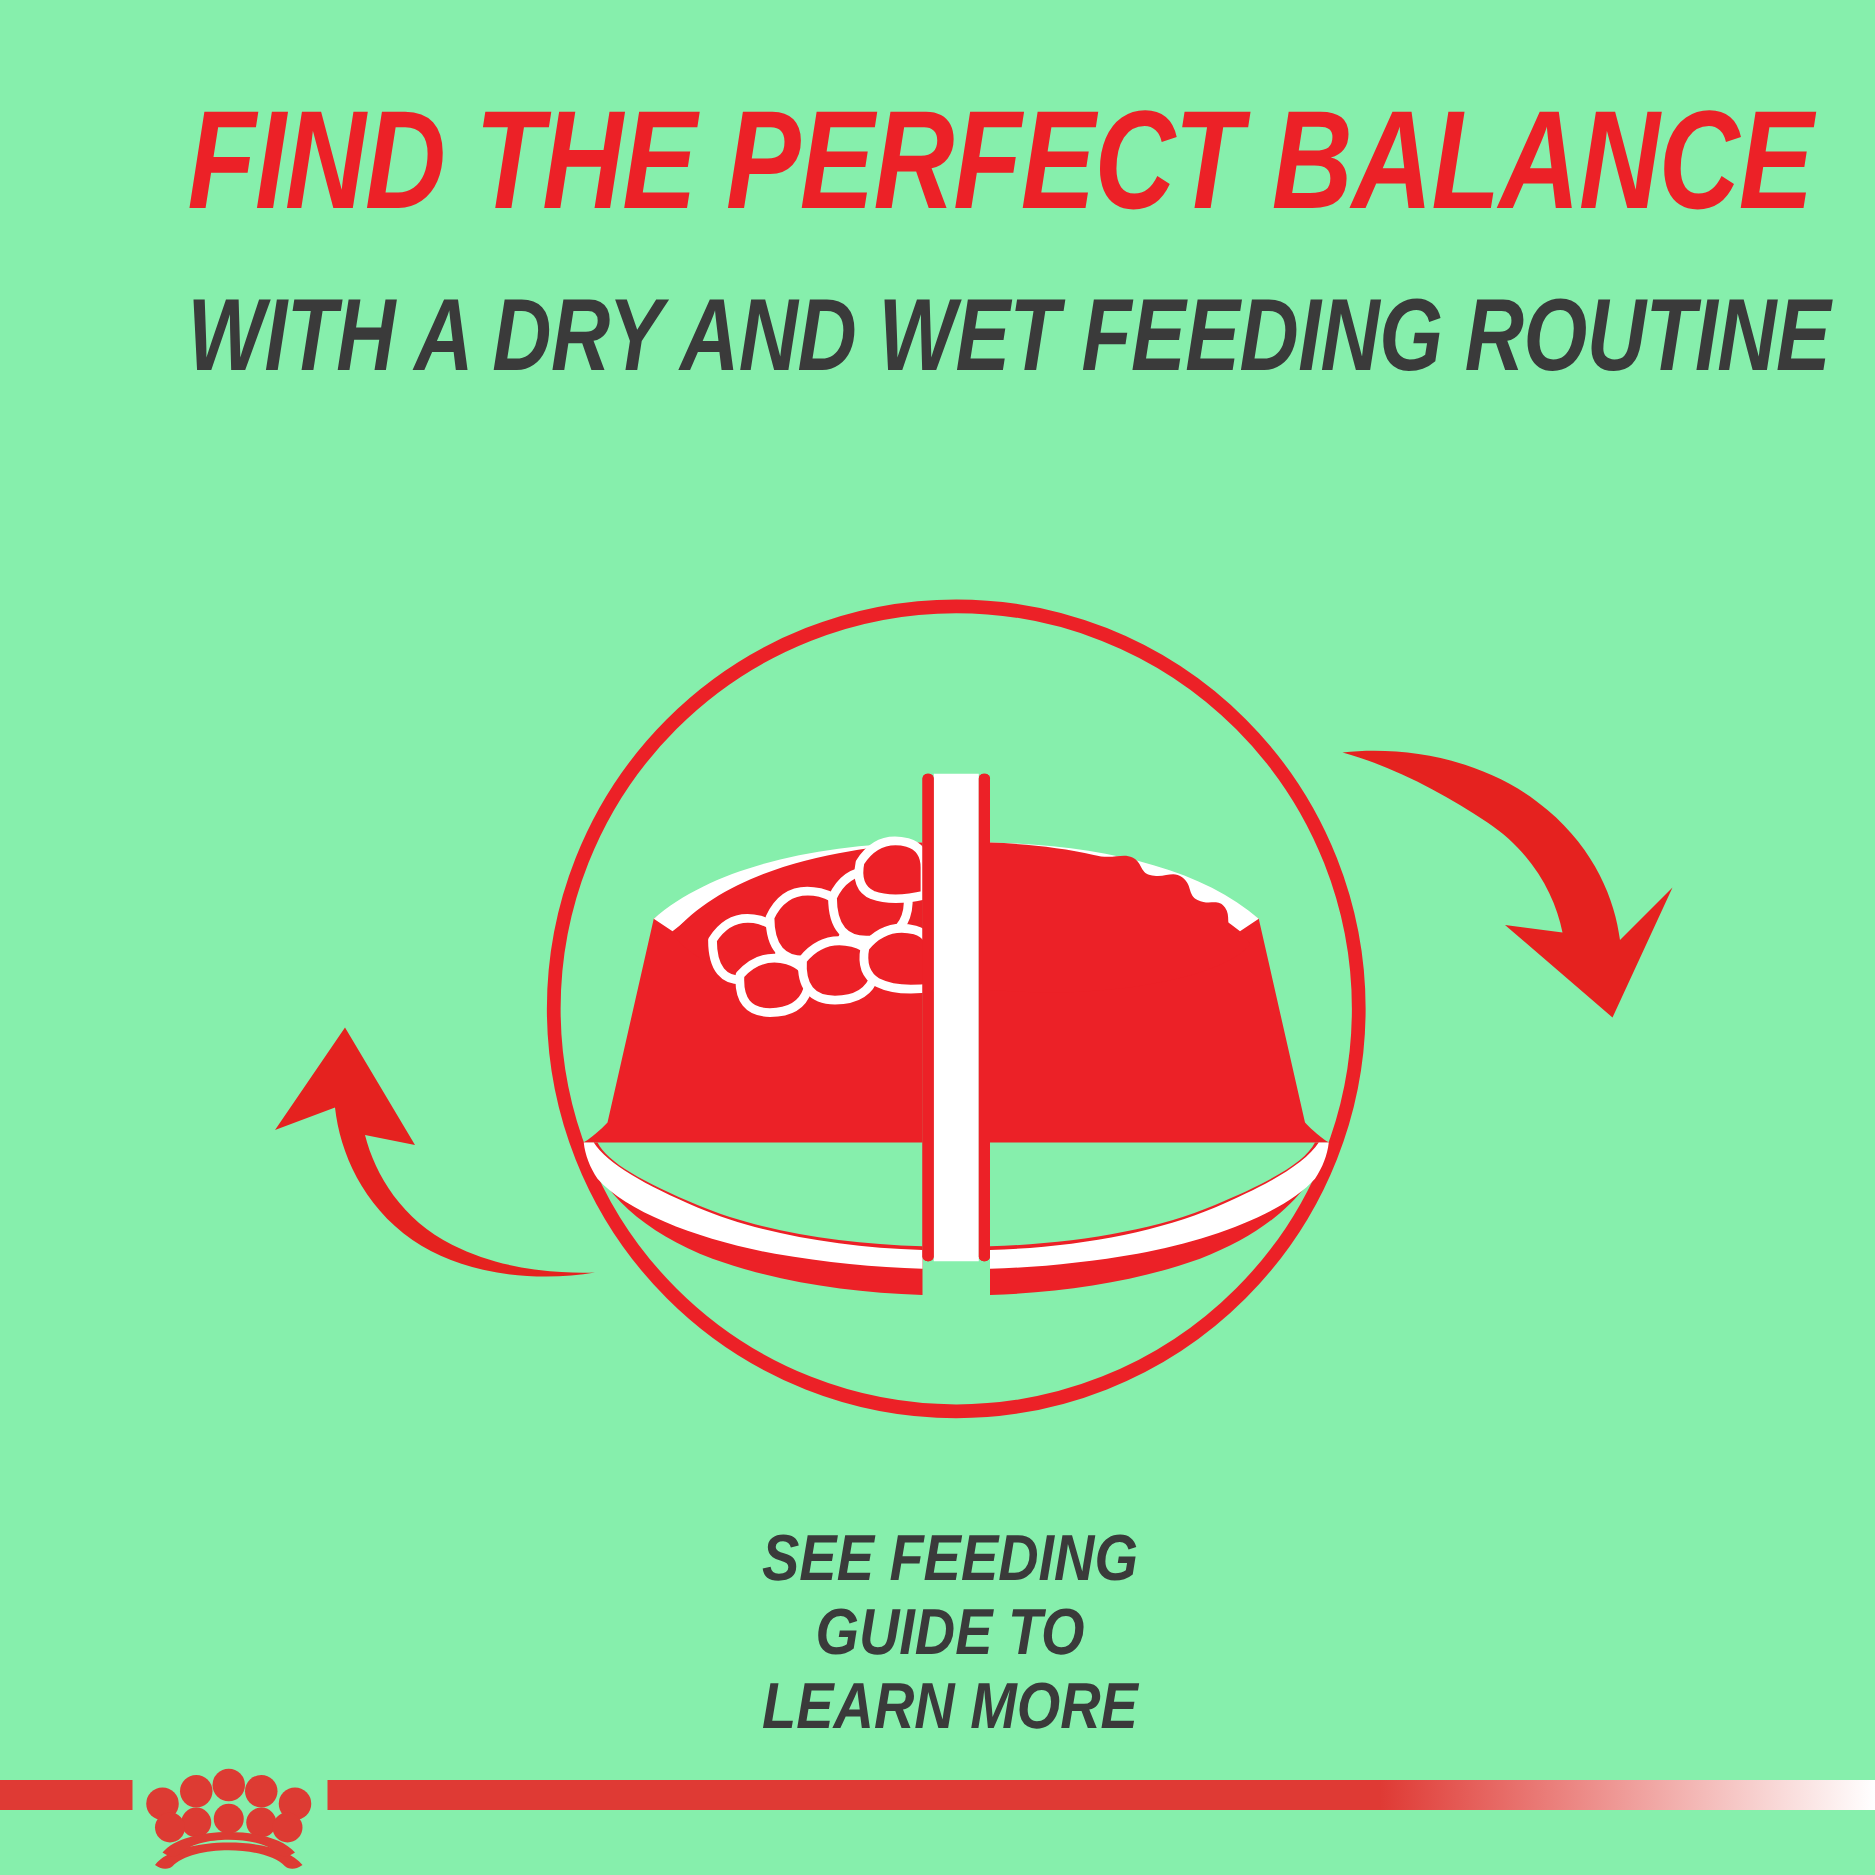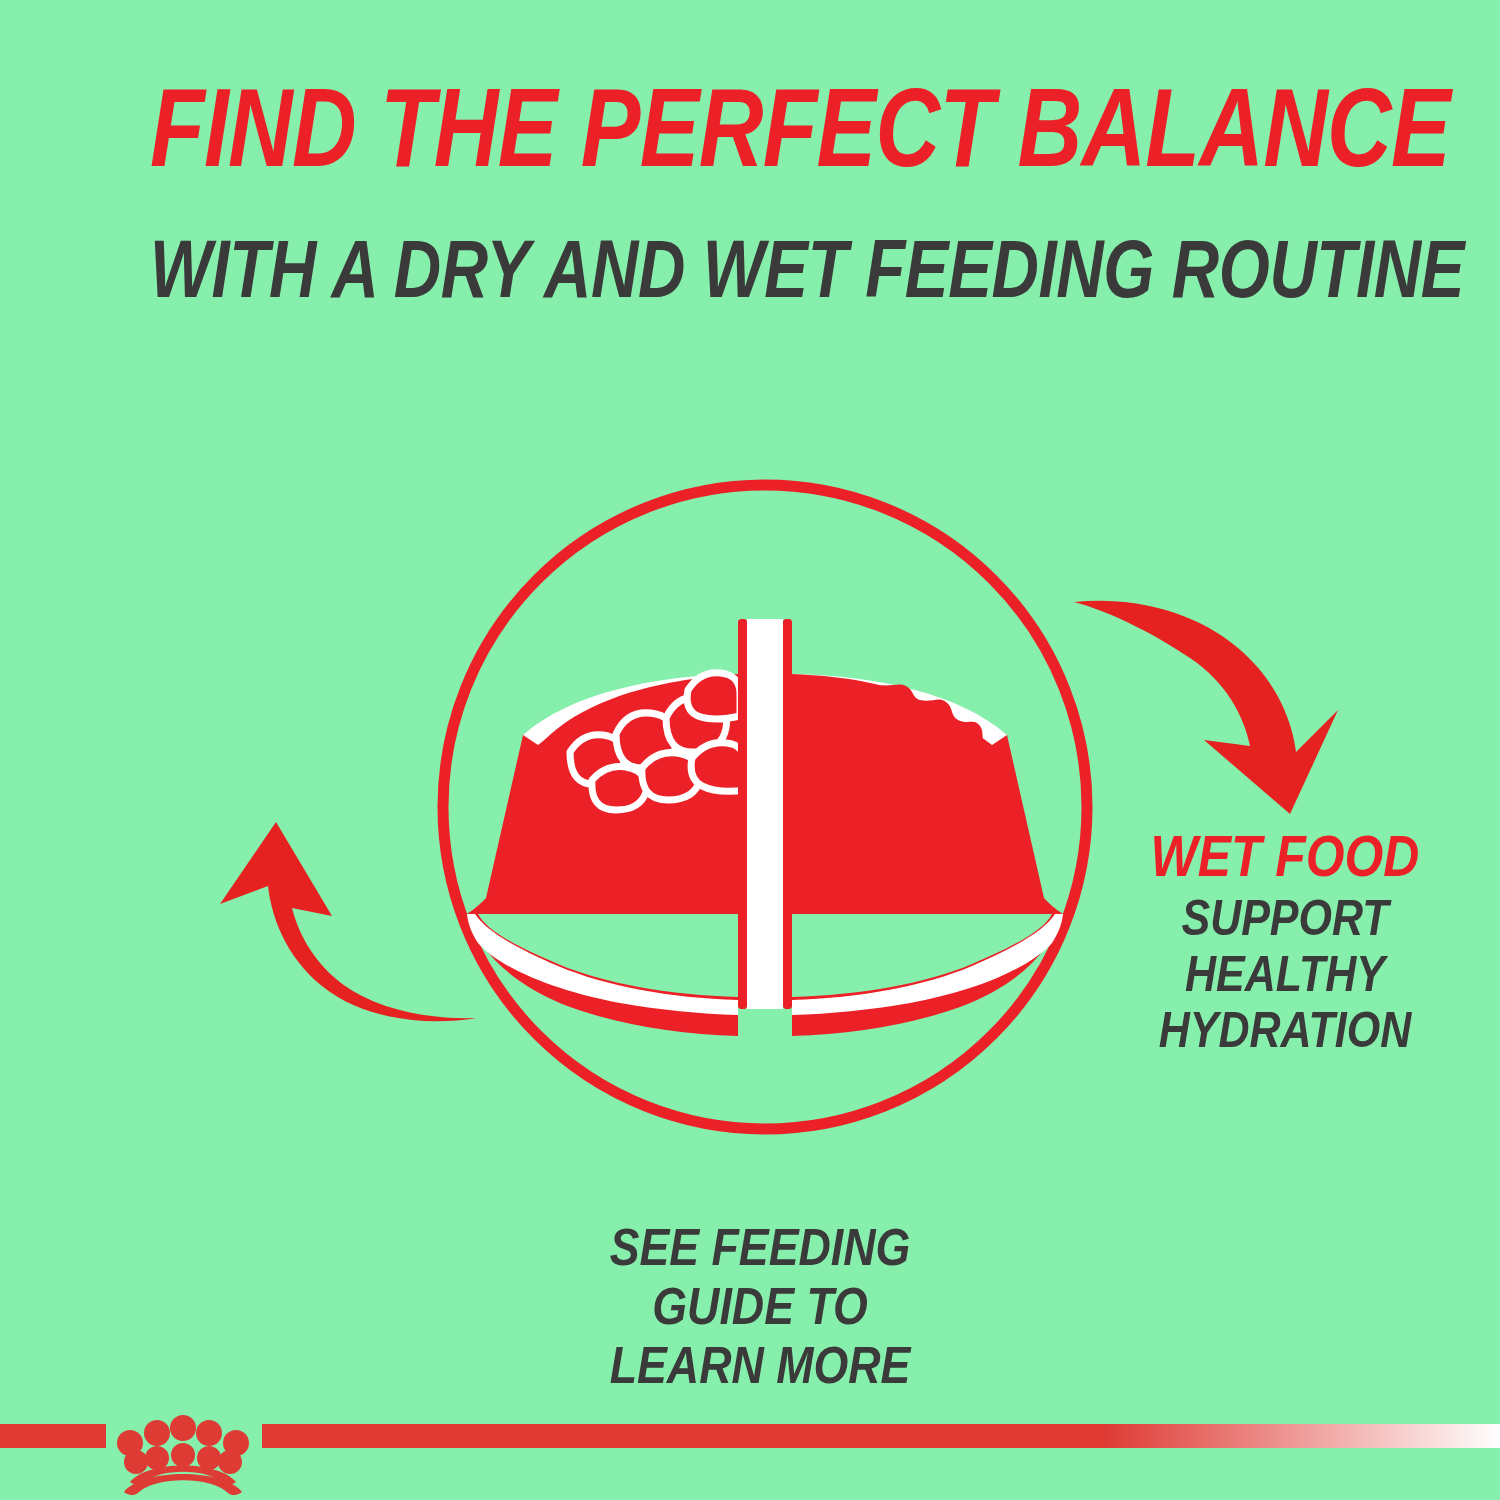--- a/index.html
+++ b/index.html
@@ -159,25 +159,20 @@
 </head>
 <body>
 
 <div id="stage">
 
   <div class="headline">FIND THE PERFECT BALANCE</div>
 
   <div class="subheadline">WITH A DRY AND WET FEEDING ROUTINE</div>
 
 
-  <div class="side-label" id="label-wet">
-    <div class="lbl-title">WET FOOD</div>
-    <div class="lbl-body">SUPPORT HEALTHY
-HYDRATION</div>
-  </div>
 
   <svg id="bowl-art" viewBox="0 0 690 690">
 
     <circle cx="345" cy="345" r="322" fill="none" stroke="#EC2127" stroke-width="11"></circle>
 
     <g>
 
       <path d="M 47 452
                C 47 452, 58 445, 66 436
                L 103 273

